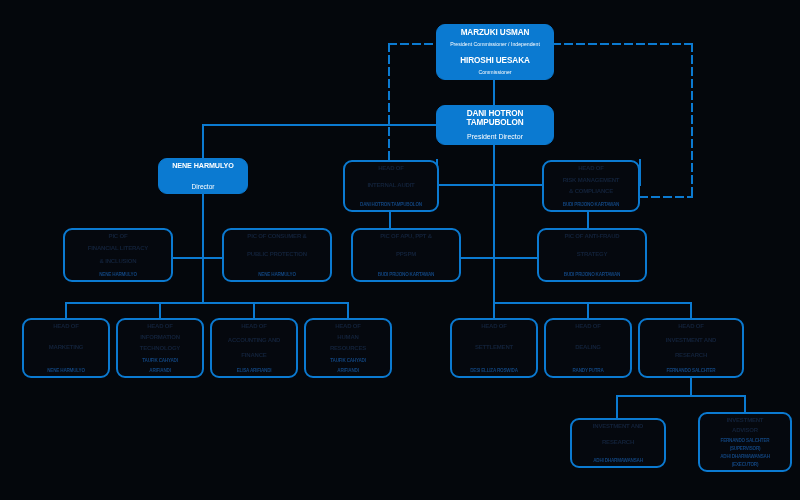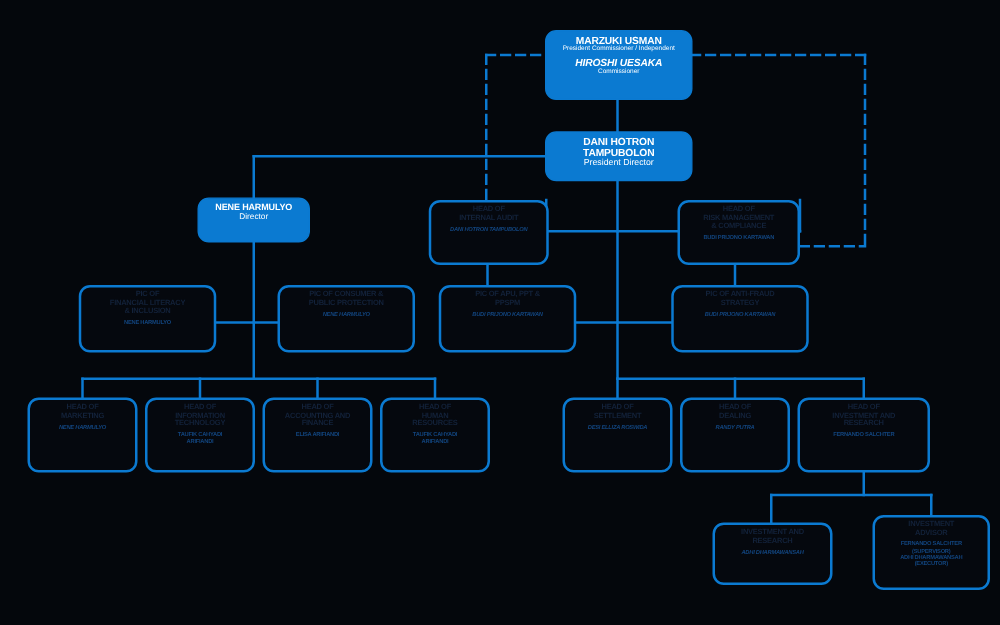--- a/index.html
+++ b/index.html
@@ -18,21 +18,21 @@
     position: absolute; left: 0; top: 0;
     width: 800px; height: 500px;
     pointer-events: none;
   }
   .node {
     position: absolute;
     border-radius: 9px;
     display: flex;
     flex-direction: column;
     align-items: center;
-    justify-content: flex-start;
+    justify-content: space-between;
     text-align: center;
     padding: 3px 4px;
     line-height: 1.12;
     z-index: 5;
   }
   
   .node.filled {
     background: #0b7ad1;
     border: 1px solid #0b7ad1;
   }
@@ -64,21 +64,21 @@
   .sub   { display: block; }
   .name  { display: block; }
   .t10 { font-size: 7.2px; }
   .t9  { font-size: 6.6px; }
   .t8  { font-size: 6.0px; }
   .t7  { font-size: 5.2px; }
   .t6  { font-size: 4.6px; }
   .big-title { font-size: 8.2px; }
   .big-sub   { font-size: 7.0px; }
   .gap2 { margin-top: 2px; }
-  .gap3 { margin-top: 3px; font-style: italic; }
+  .gap3 { margin-top: 3px; }
 </style>
 </head>
 <body>
 
 <div id="chart-root">
 
   <svg id="connectors" viewBox="0 0 800 500" xmlns="http://www.w3.org/2000/svg">
     <g stroke="#0b7ad1" stroke-width="2" fill="none" stroke-linecap="square">
 
       <line x1="494" y1="80" x2="494" y2="105"></line>

